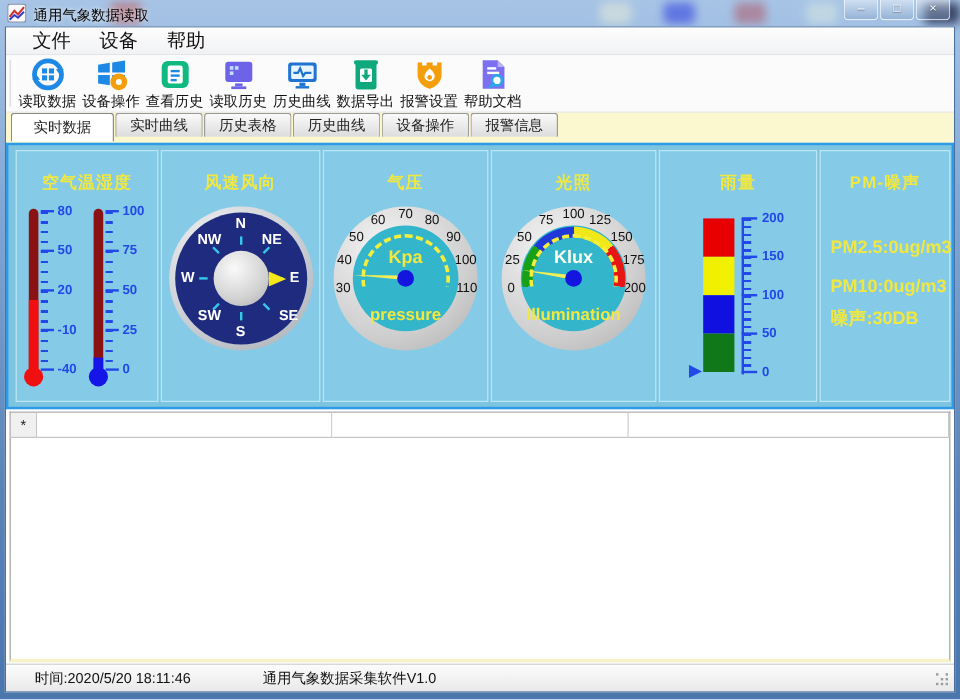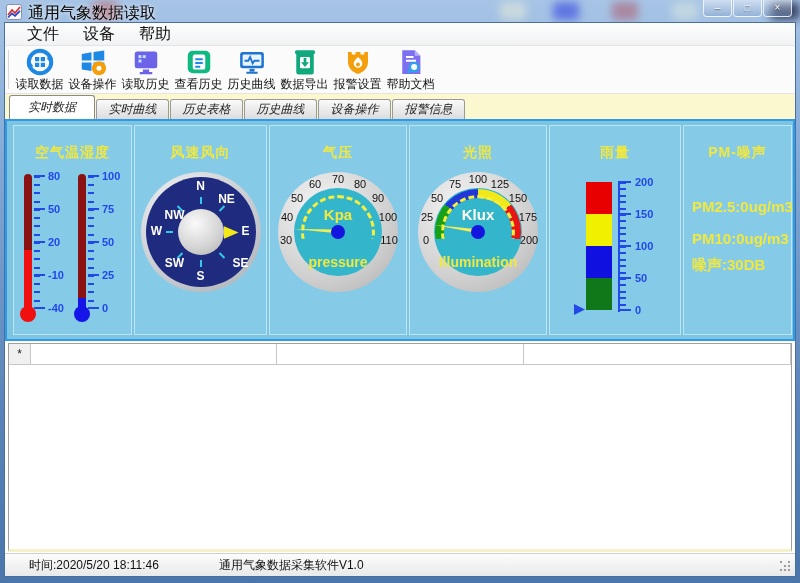--- a/index.html
+++ b/index.html
@@ -4,21 +4,21 @@
 <style>
   * { margin:0; padding:0; box-sizing:border-box; }
   html,body { width:800px; height:583px; font-family:"Liberation Sans", sans-serif; }
 
   .window { position:relative; width:800px; height:583px;
     background:linear-gradient(180deg,#A7C4E6 0%,#7FA7D4 30%,#5A84B8 70%,#4A76AC 100%);
     overflow:hidden; }
   .titlebar { position:absolute; top:0; left:0; right:0; height:22px; }
   .tb-blob { position:absolute; top:2px; width:26px; height:18px; filter:blur(4px); opacity:.55; border-radius:4px; }
   .titlebar-left { position:absolute; left:6px; top:3px; display:flex; align-items:center; gap:6px; }
-  .win-title { font-size:16px; color:#000; text-shadow:0 0 4px rgba(255,255,255,.9); white-space:nowrap; }
+  .win-title { font-size:12px; color:#000; text-shadow:0 0 4px rgba(255,255,255,.9); white-space:nowrap; }
   .win-controls { position:absolute; right:8px; top:0; display:flex; }
   .win-btn { width:29px; height:17px; margin-left:1px; border:1px solid rgba(255,255,255,.75); border-top:none;
     border-radius:0 0 4px 4px; background:linear-gradient(180deg,rgba(255,255,255,.45),rgba(120,150,190,.35));
     color:#fff; font-size:10px; line-height:15px; text-align:center; text-shadow:0 1px 1px rgba(0,0,0,.5); cursor:default; }
 
   .client { position:absolute; left:4px; right:4px; top:22px; bottom:6px; background:#FFFFFF; border:1px solid #4A6F9E; }
 
   .menubar { position:absolute; left:0; right:0; top:0; height:23px; background:linear-gradient(#FDFDFD,#F1F2F4);
     border-bottom:1px solid #E2E4E6; display:flex; align-items:center; padding-left:10px; }
   .menu-item { font-size:16px; color:#111; padding:3px 12px; }
@@ -26,21 +26,21 @@
   .toolbar { position:absolute; left:0; right:0; top:23px; height:48px; background:#FBFBFB;
     border-bottom:1px solid #E4E4E4; display:flex; align-items:flex-start; padding:1px 0 12px 8px; }
   .toolbar::before { content:""; position:absolute; left:3px; top:4px; bottom:4px; width:3px;
     border-left:1px solid #D8D8D8; border-right:1px solid #FFFFFF; }
   .tool-btn { width:53px; display:flex; flex-direction:column; align-items:center; }
   .tool-icon { width:30px; height:30px; }
   .tool-icon svg { width:30px; height:30px; display:block; }
   .tool-label { font-size:12px; color:#111; white-space:nowrap; margin-top:-1px; }
 
   .tabstrip { position:absolute; left:0; right:0; top:71px; height:25px; background:#FBF8CF;
-    display:flex; align-items:flex-end; padding-left:4px;font-style:italic; }
+    display:flex; align-items:flex-start; padding-left:4px; }
   .tab { width:73px; height:20px; background:linear-gradient(#FAFAFA,#DCDCDC); border:1px solid #9A9A9A;
     border-bottom:none; border-radius:3px 3px 0 0; font-size:12px; color:#222; text-align:center;
     line-height:19px; margin-right:1px; overflow:hidden; white-space:nowrap; }
   .tab.active { width:86px; height:24px; background:#FFFFFF; line-height:23px; border-color:#8A8A8A; position:relative; z-index:2; }
 
   .main-area { position:absolute; left:0; right:0; top:96px; height:222px; background:#7CC4E0;
     border:2px solid #2E9BE8; display:flex; gap:2px; padding:4px 0 4px 6px; }
   .panel { height:210px; background:#85CBE7; border:1px solid #BCE6F6; position:relative; flex:none; }
   .panel-title { position:absolute; top:18px; left:0; right:0; text-align:center;
     font-size:14px; font-weight:bold; color:#F0E840; letter-spacing:1px; }
@@ -60,21 +60,21 @@
 
   
   .compass { position:absolute; left:50%; top:46px; width:120px; height:120px; margin-left:-60px; }
   .comp-outer { position:absolute; inset:0; border-radius:50%;
     background:radial-gradient(circle at 35% 30%, #F5F5F5, #C8CCD2 60%, #9FA6AE); }
   .comp-navy { position:absolute; inset:5px; border-radius:50%; background:#1F2B7E; }
   .comp-center { position:absolute; inset:37px; border-radius:50%;
     background:radial-gradient(circle at 38% 32%, #FAFAFA, #D2D2D2 60%, #ADADAD); }
   .comp-dir { position:absolute; width:24px; text-align:center; font-size:12px; font-weight:bold; color:#FFFFFF; }
   .dN{left:48px;top:7px} .dS{left:48px;top:97px} .dE{left:93px;top:52px} .dW{left:4px;top:52px}
-  .dNE{left:74px;top:20px} .dNW{left:22px;top:36px} .dSE{left:88px;top:84px} .dSW{left:22px;top:84px}
+  .dNE{left:74px;top:20px} .dNW{left:22px;top:20px} .dSE{left:88px;top:84px} .dSW{left:22px;top:84px}
   .comp-tick { position:absolute; background:#35C9E8; }
   .tkN{left:59px;top:25px;width:2px;height:7px} .tkS{left:59px;top:88px;width:2px;height:7px}
   .tkW{left:25px;top:59px;width:7px;height:2px} .tkE{left:88px;top:59px;width:7px;height:2px}
   .tkNE{left:80px;top:33px;width:2px;height:7px;transform:rotate(45deg)}
   .tkNW{left:38px;top:33px;width:2px;height:7px;transform:rotate(-45deg)}
   .tkSW{left:38px;top:80px;width:2px;height:7px;transform:rotate(45deg)}
   .tkSE{left:80px;top:80px;width:2px;height:7px;transform:rotate(-45deg)}
   .comp-arrow { position:absolute; left:83px; top:54px; width:15px; height:13px; background:#F5E818;
     clip-path:polygon(0 0, 0 100%, 100% 50%); }
 
@@ -201,41 +201,41 @@
               <path d="M12.4 12.4 H21 v8 l-8.6-1.2z" fill="#1E88E5"></path>
             <circle cx="16.8" cy="17" r="5.6" fill="#F59E0B"></circle>
               <circle cx="16.8" cy="17" r="2" fill="#FFFFFF"></circle>
           </svg>
         </span>
         <span class="tool-label">设备操作</span>
       </div>
       <div class="tool-btn">
         <span class="tool-icon">
           <svg viewBox="0 0 24 24">
+            <rect x="3" y="3" width="18" height="18" rx="4" fill="#10B981"></rect>
+            <rect x="7" y="6" width="10" height="12" rx="1.5" fill="#FFFFFF"></rect>
+            <rect x="9" y="9" width="6" height="1.6" fill="#1E88E5"></rect>
+              <rect x="9" y="12" width="6" height="1.6" fill="#1E88E5"></rect>
+            <rect x="9" y="15" width="4" height="1.6" fill="#1E88E5"></rect>
+          </svg>
+        </span>
+        <span class="tool-label">查看历史</span>
+      </div>
+      <div class="tool-btn">
+        <span class="tool-icon">
+          <svg viewBox="0 0 24 24">
             <rect x="3" y="3.5" width="18" height="13.5" rx="2" fill="#6C63E8"></rect>
             <rect x="6" y="6.5" width="2.4" height="2.4" fill="#BFE1FF"></rect>
               <rect x="9.4" y="6.5" width="2.4" height="2.4" fill="#BFE1FF"></rect>
             <rect x="6" y="10" width="2.4" height="2.4" fill="#BFE1FF"></rect>
             <rect x="9.5" y="18" width="5" height="2" fill="#6C63E8"></rect>
               <rect x="7" y="20" width="10" height="1.8" fill="#6C63E8"></rect>
           </svg>
         </span>
         <span class="tool-label">读取历史</span>
-      </div>
-      <div class="tool-btn">
-        <span class="tool-icon">
-          <svg viewBox="0 0 24 24">
-            <rect x="3" y="3" width="18" height="18" rx="4" fill="#10B981"></rect>
-            <rect x="7" y="6" width="10" height="12" rx="1.5" fill="#FFFFFF"></rect>
-            <rect x="9" y="9" width="6" height="1.6" fill="#1E88E5"></rect>
-              <rect x="9" y="12" width="6" height="1.6" fill="#1E88E5"></rect>
-            <rect x="9" y="15" width="4" height="1.6" fill="#1E88E5"></rect>
-          </svg>
-        </span>
-        <span class="tool-label">查看历史</span>
       </div>
       <div class="tool-btn">
         <span class="tool-icon">
           <svg viewBox="0 0 24 24">
             <rect x="2.5" y="4" width="19" height="13" rx="2" fill="#1E74D0"></rect>
             <rect x="4.5" y="6" width="15" height="9" rx="1" fill="#E8F4FF"></rect>
             <path d="M6 11 h3 l1.5-3 2 5 1.5-2 h4" stroke="#1E74D0" stroke-width="1.5" fill="none"></path>
             <rect x="10" y="17.5" width="4" height="2.2" fill="#1E74D0"></rect>
               <rect x="7.5" y="19.8" width="9" height="1.6" fill="#1E74D0"></rect>
           </svg>

